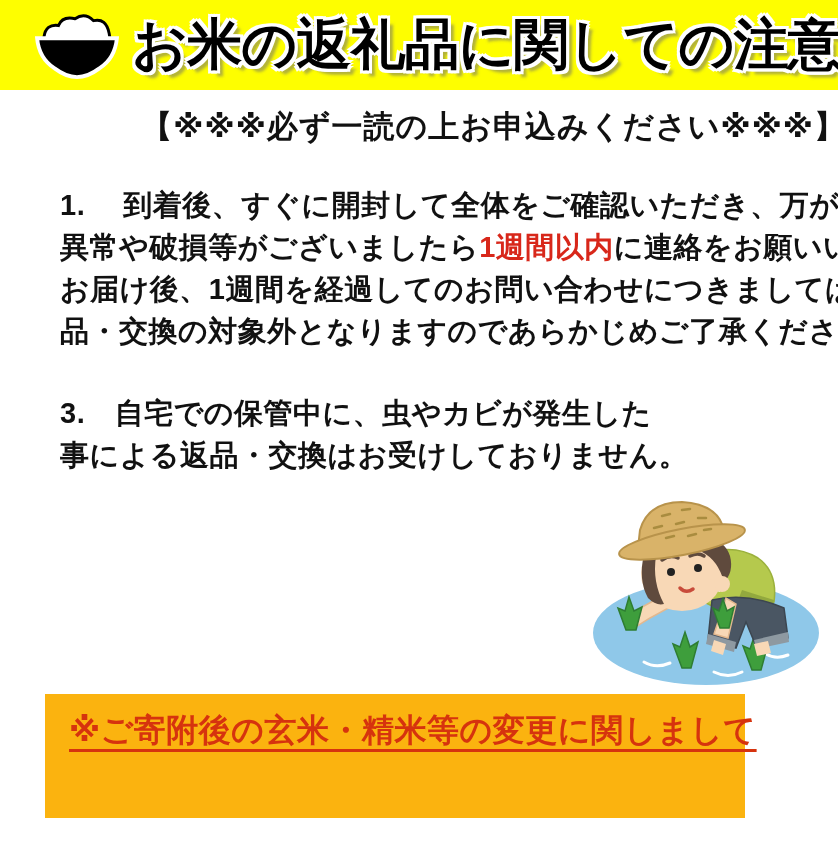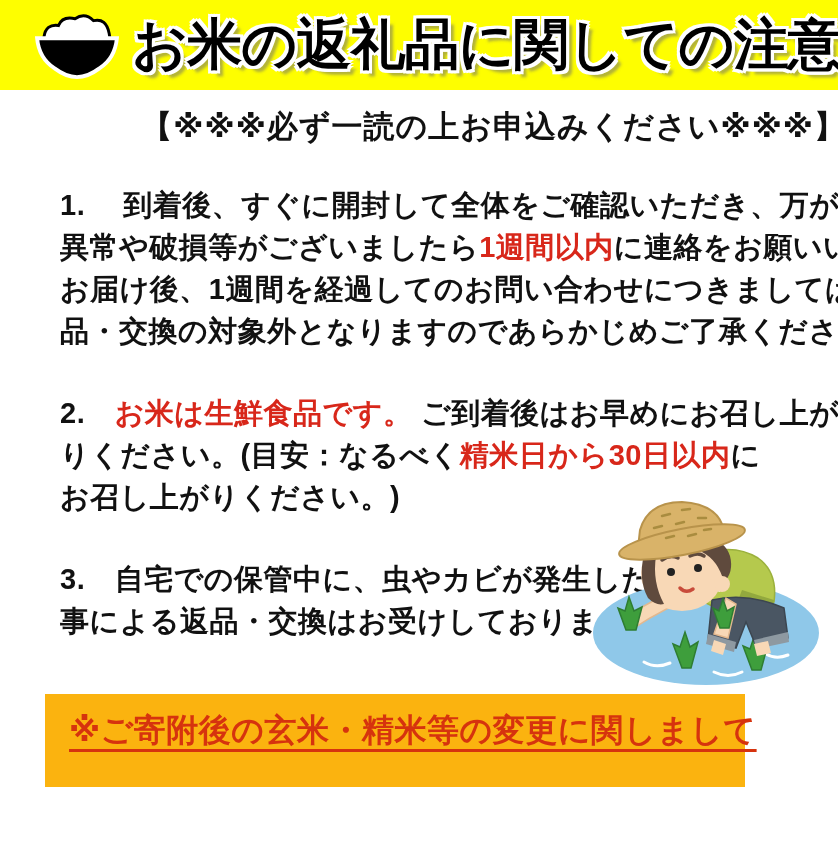--- a/index.html
+++ b/index.html
@@ -71,21 +71,21 @@
     text-underline-offset:7px;
     text-align:right;
   }
 
   
   .farmer{position:absolute;left:586px;top:496px;}
 
   
   .warn-box{
     position:absolute;left:45px;top:694px;
-    width:700px;height:93px;
+    width:700px;height:124px;
     background:var(--box-bg);
     padding:10px 0 0 24px;
   }
   .warn-box .line{
     display:inline-block;
     font-size:32px;
     line-height:53px;
     white-space:nowrap;
     letter-spacing:.5px;
     color:var(--box-red);
@@ -110,25 +110,20 @@
   </header>
 
   <p class="subtitle">【※※※必ず一読の上お申込みください※※※】</p>
 
   <section class="notes">
     <div class="note">
         <div class="line"><span>1.　 到着後、すぐに開封して全体をご確認いただき、万が一、</span></div>
         <div class="line"><span>異常や破損等がございましたら</span><span class="red-u">1週間以内</span><span>に連絡をお願いいた</span></div>
         <div class="line"><span>お届け後、1週間を経過してのお問い合わせにつきましては返</span></div>
         <div class="line"><span>品・交換の対象外となりますのであらかじめご了承ください。</span></div>
-      </div>
-    <div class="note">
-        <div class="line"><span>2.　</span><span class="red-u">お米は生鮮食品です。</span><span> ご到着後はお早めにお召し上が</span></div>
-        <div class="line"><span>りください。(目安：なるべく</span><span class="red-u">精米日から30日以内</span><span>に</span></div>
-        <div class="line"><span>お召し上がりください。)</span></div>
       </div>
     <div class="note">
         <div class="line"><span>3.　自宅での保管中に、虫やカビが発生した</span></div>
         <div class="line"><span>事による返品・交換はお受けしておりません。</span></div>
       </div>
   </section>
 
   <svg class="farmer" width="244" height="194" viewBox="0 0 244 194" aria-hidden="true">
 
     <ellipse cx="120" cy="137" rx="113" ry="52" fill="#8FC8E9"></ellipse>

